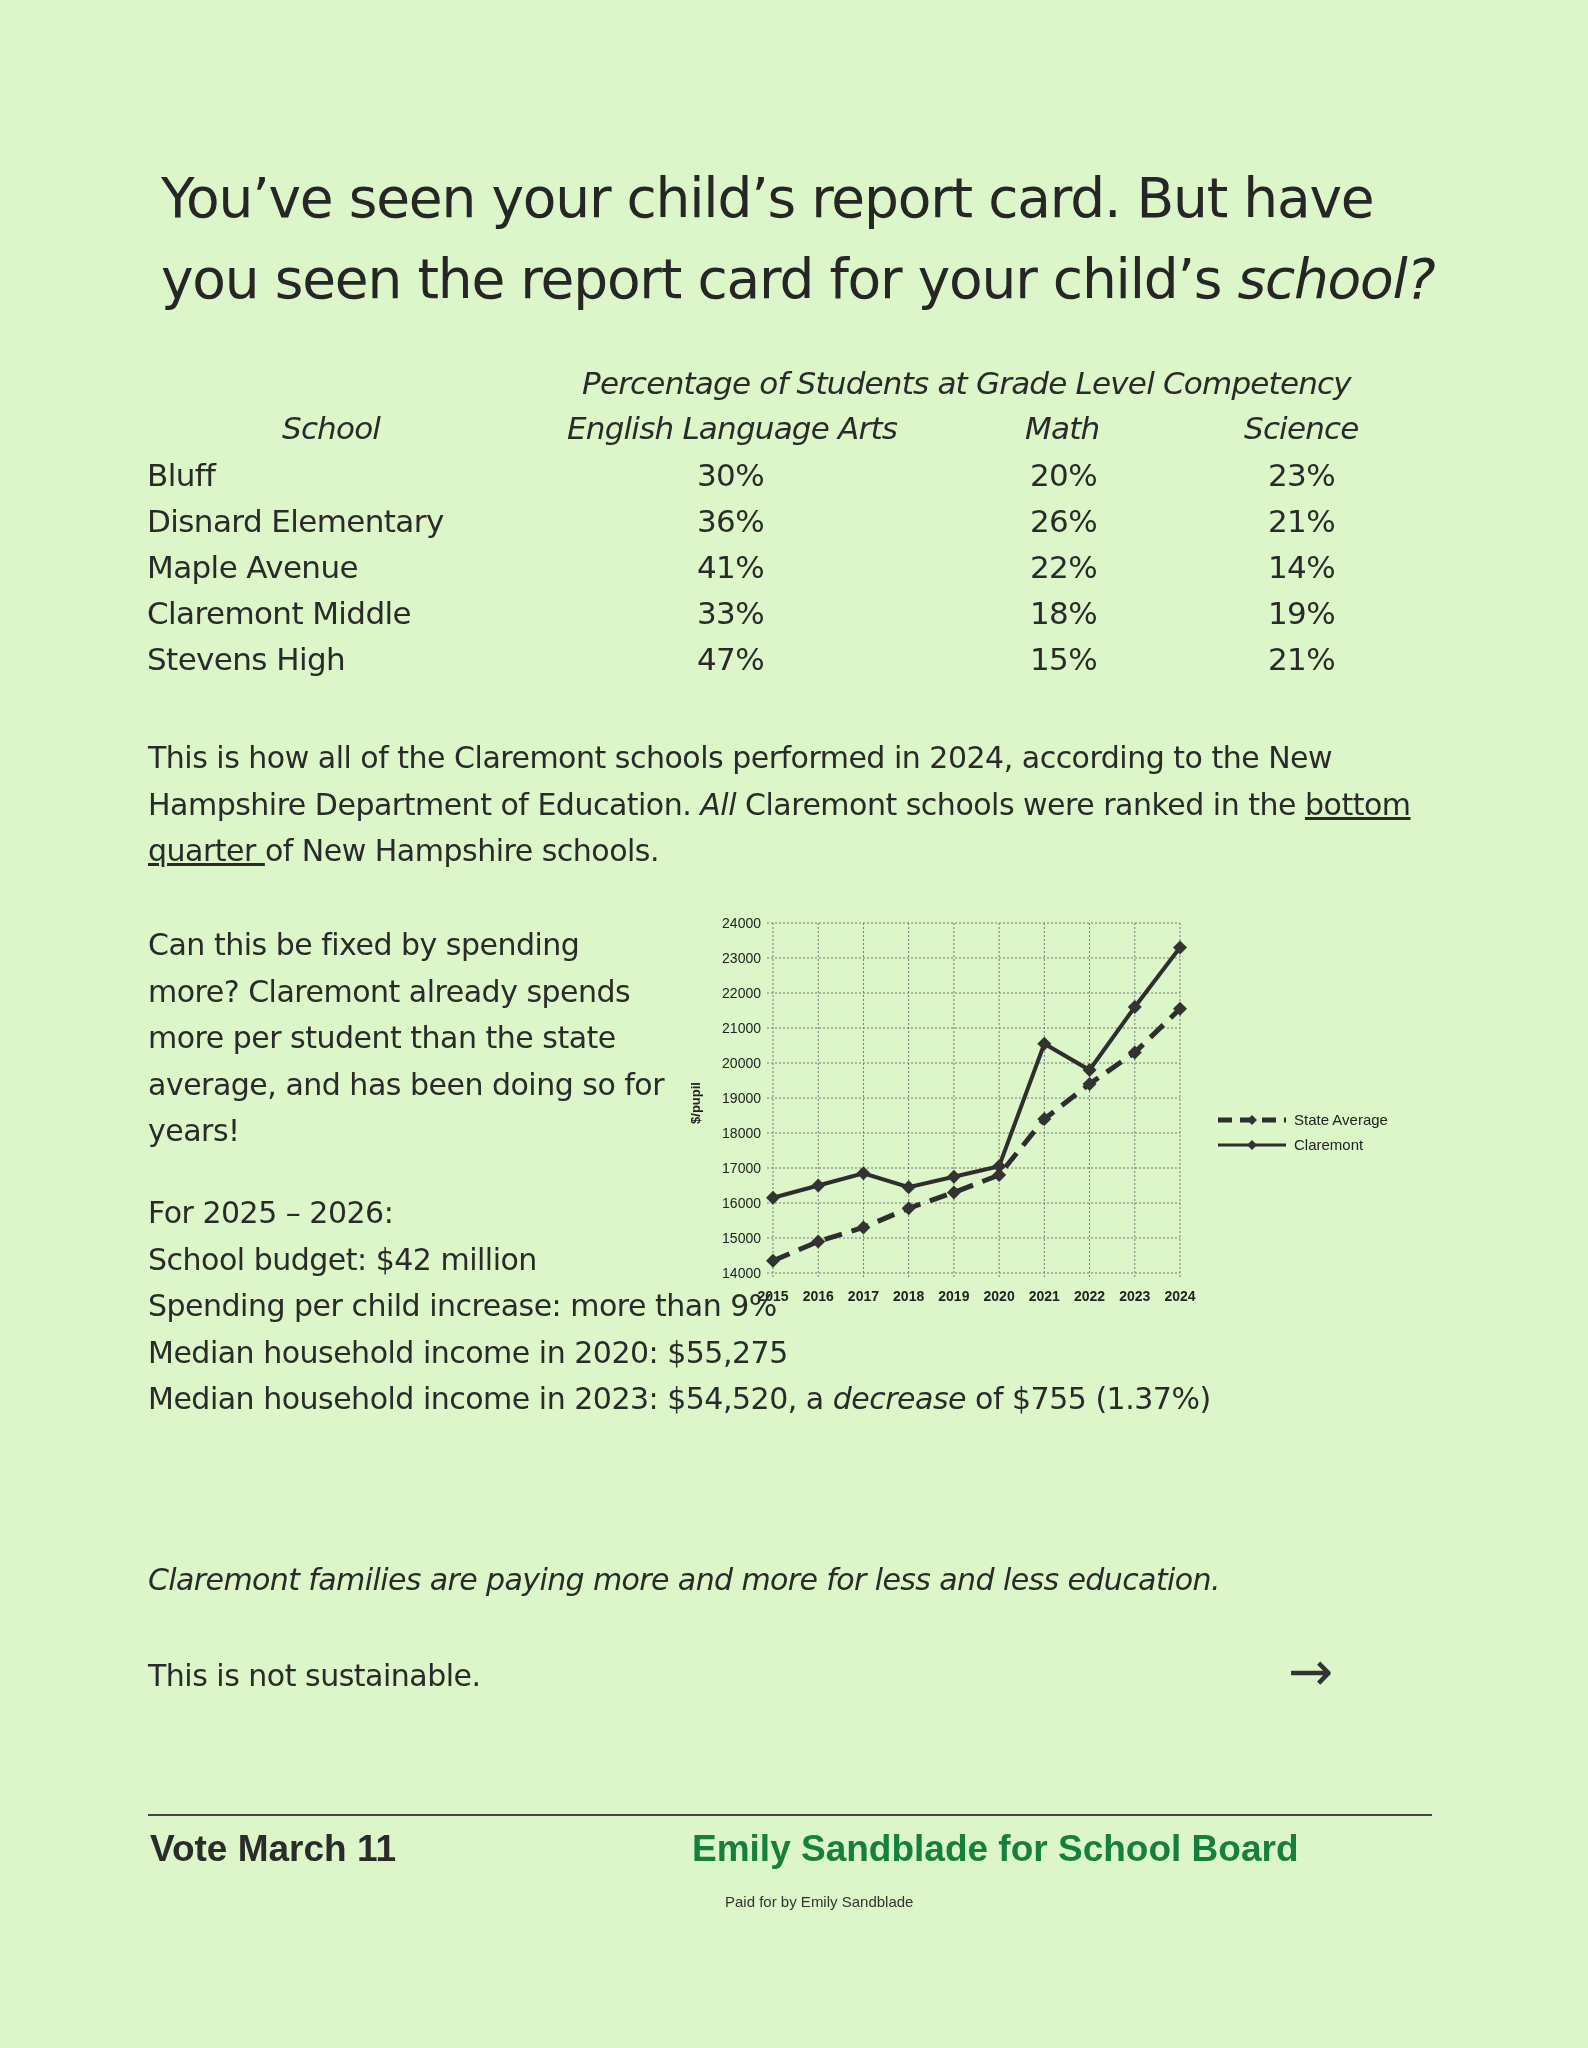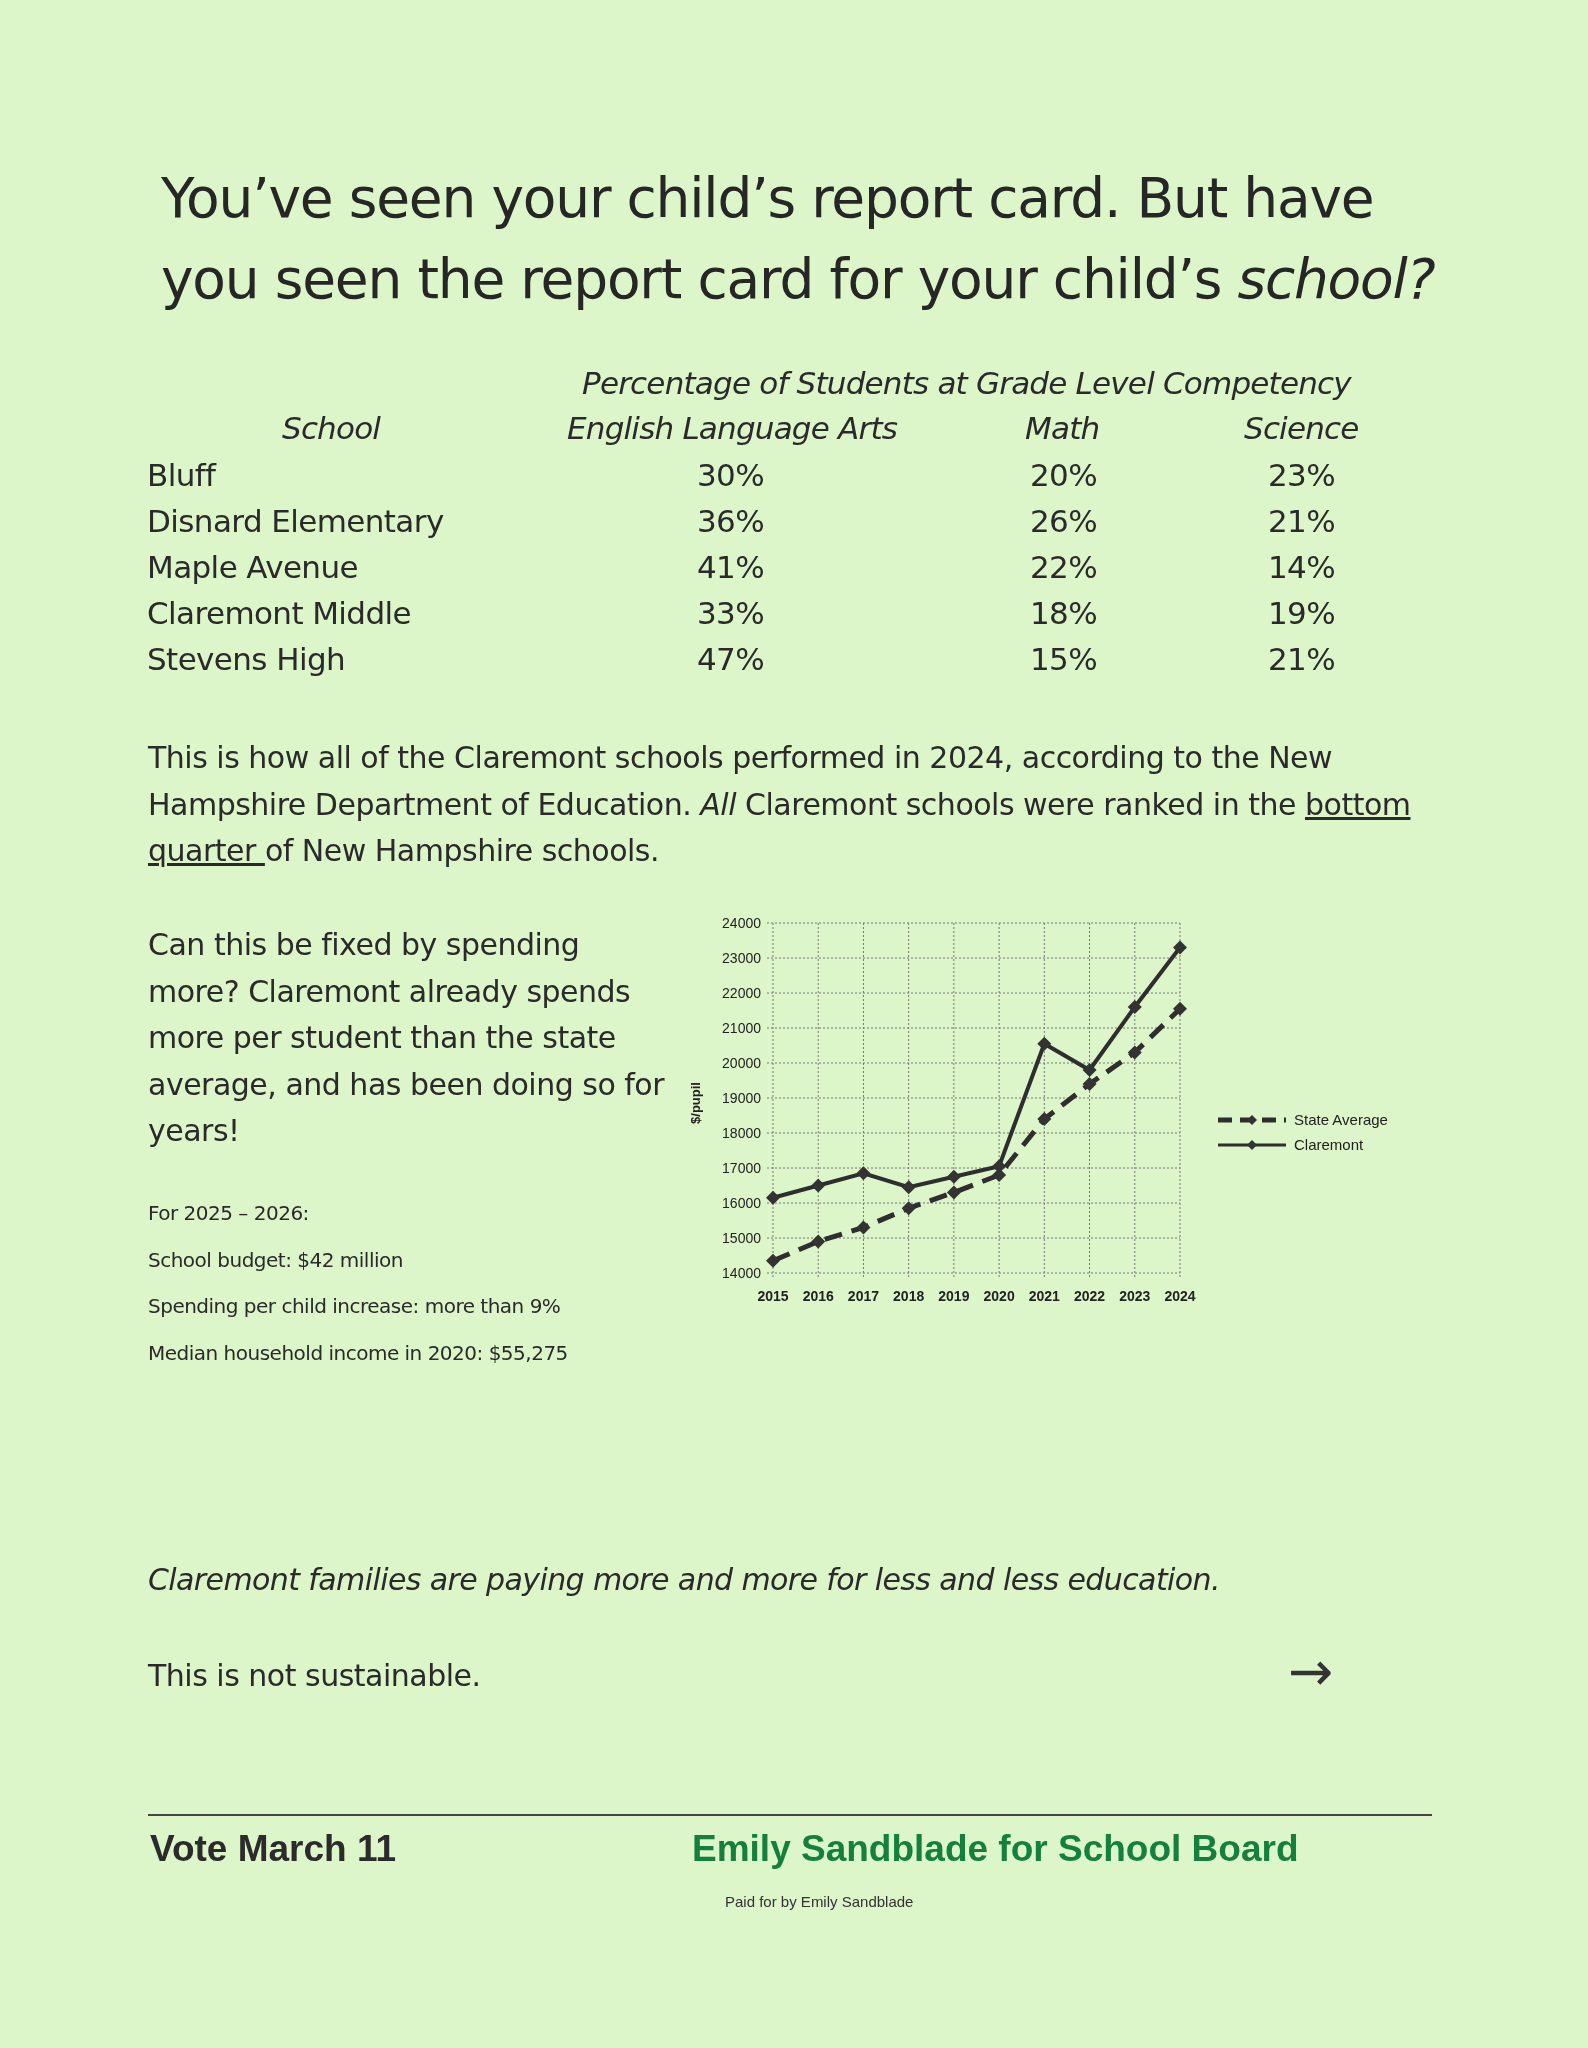--- a/index.html
+++ b/index.html
@@ -8,21 +8,21 @@
   .abs{position:absolute;}
   .title{left:137px;top:158px;font-size:55px;line-height:81px;font-weight:500;letter-spacing:-1.2px;color:#262626;margin-left:24px;}
   .title em{font-style:italic;}
   .tbl-caption{left:582px;top:365px;font-size:31px;font-style:italic;letter-spacing:-0.8px;}
   .th{top:410px;font-size:31px;font-style:italic;letter-spacing:-0.8px;}
   .row{font-size:31px;letter-spacing:-0.6px;height:46px;}
   .cell{position:absolute;top:0;}
   .para{left:148px;top:735px;width:1290px;font-size:30px;line-height:46.5px;letter-spacing:-0.5px;}
   .para u{text-decoration:underline;}
   .left-q{left:148px;top:922px;width:520px;font-size:30px;line-height:46.5px;letter-spacing:-0.5px;}
-  .stats{left:148px;top:1190px;font-size:20px;line-height:46.5px;letter-spacing:-0.5px;}
+  .stats{left:148px;top:1190px;font-size:30px;line-height:46.5px;letter-spacing:-0.5px;}
   .stats div{white-space:nowrap;}
   .italic-line{left:148px;top:1562px;font-size:30px;font-style:italic;letter-spacing:-0.6px;}
   .notsust{left:148px;top:1658px;font-size:30px;letter-spacing:-0.5px;}
   .arrow{left:1288px;top:1640px;font-size:54px;color:#333;}
   .rule{left:148px;top:1814px;width:1284px;height:2px;background:#444;}
   .vote{left:150px;top:1828px;font-family:"Liberation Sans",sans-serif;font-weight:bold;font-size:37px;color:#2b2b2b;}
   .cand{left:692px;top:1828px;font-family:"Liberation Sans",sans-serif;font-weight:bold;font-size:37px;color:#15803d;}
   .paid{left:725px;top:1893px;font-family:"Liberation Sans",sans-serif;font-size:15px;color:#333;}
   svg text{font-family:"Liberation Sans",sans-serif;}
 </style>
@@ -150,20 +150,21 @@
     <line x1="1218" x2="1286" y1="1145" y2="1145" stroke="#2e2e2e" stroke-width="3"></line>
     <polygon points="1252,1140 1257,1145 1252,1150 1247,1145" fill="#333"></polygon>
     <text x="1294" y="1150" font-size="15" fill="#222">Claremont</text>
   </svg>
 
 <div class="abs stats">
   <div>For 2025 – 2026:</div>
   <div>School budget: $42 million</div>
   <div>Spending per child increase:  more than 9%</div>
   <div>Median household income in 2020:  $55,275</div>
+  <div><span>Median household income in 2023:  $54,520, a </span><em>decrease</em><span> of $755 (1.37%)</span></div>
 </div>
 
 <div class="abs italic-line">Claremont families are paying more and more for less and less education.</div>
 <div class="abs notsust">This is not sustainable.</div>
 <div class="abs arrow">→</div>
 
 <div class="abs rule"></div>
 <div class="abs vote">Vote March 11</div>
 <div class="abs cand">Emily Sandblade for School Board</div>
 <div class="abs paid">Paid for by Emily Sandblade</div>

